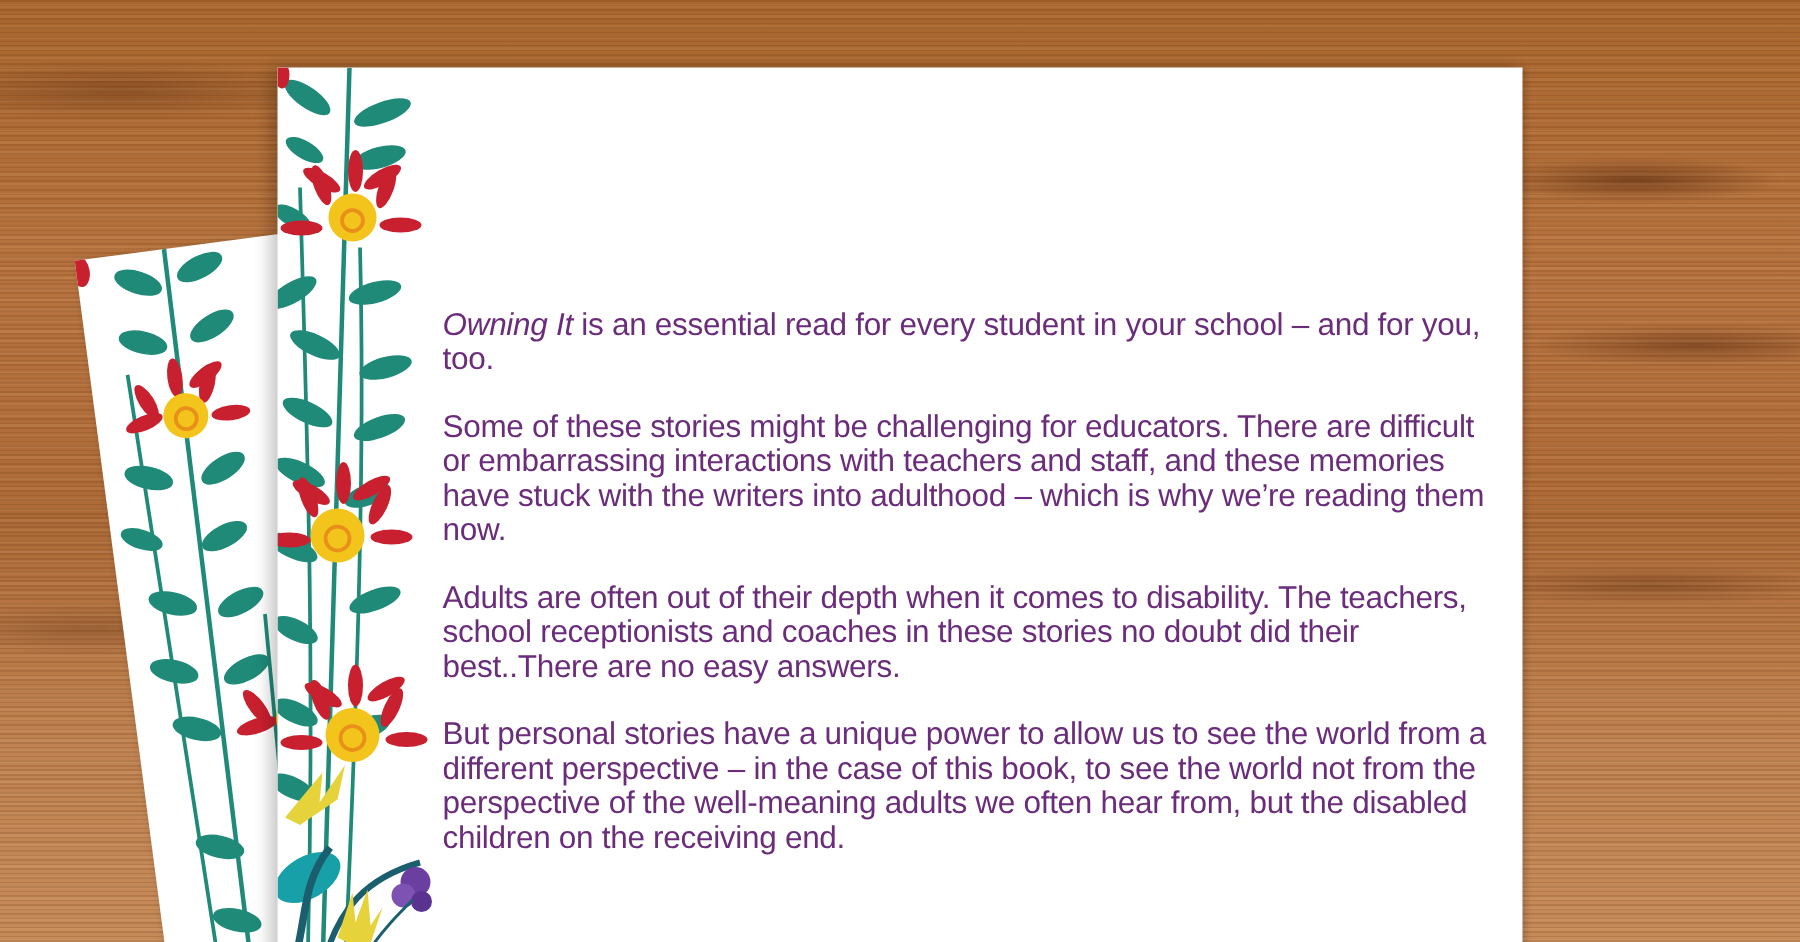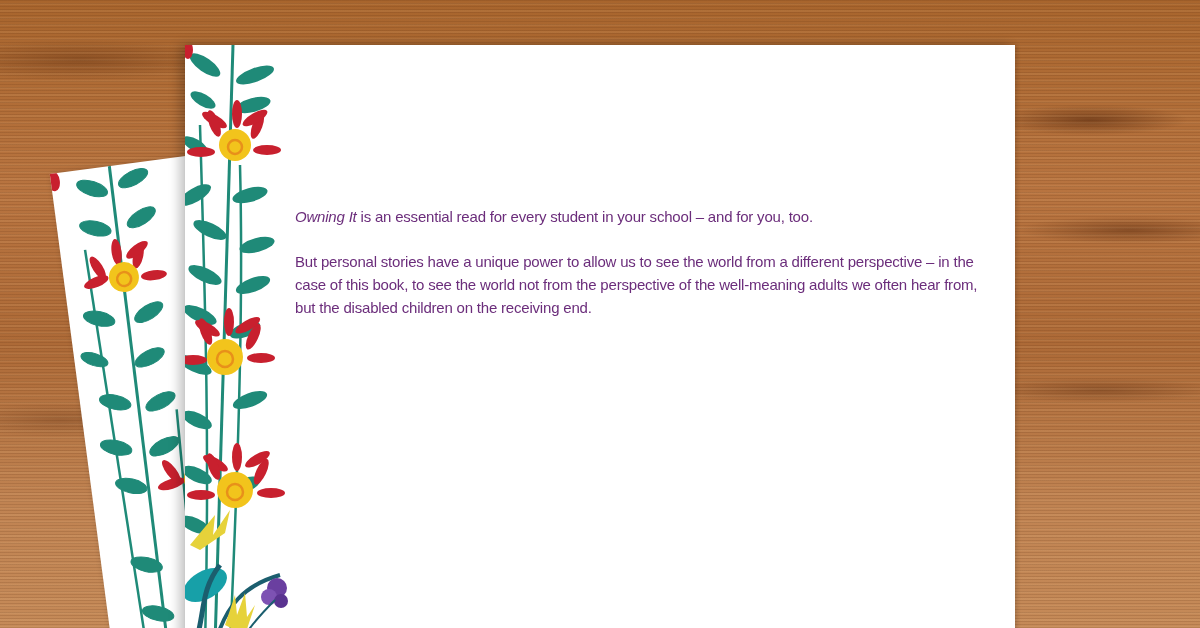--- a/index.html
+++ b/index.html
@@ -36,21 +36,21 @@
     background: #ffffff;
     box-shadow: -6px 0 10px rgba(0,0,0,0.22), 2px 0 4px rgba(0,0,0,0.15);
     overflow: hidden;
   }
   .flora { position: absolute; left: 0; top: 0; }
   .content {
     position: absolute;
     left: 110px; top: 160px;
     width: 700px;
     color: #6b2d7b;
-    font-size: 15px;
+    font-size: 21px;
     line-height: 23px;
     letter-spacing: -0.2px;
   }
   .content p { margin: 0 0 22px 0; }
   .content em { font-style: italic; }
 </style>
 </head>
 <body>
 
 <div class="wood"></div>
@@ -192,15 +192,17 @@
       <path d="M40 580 L50 550 L52 570 L60 548 L62 572 L70 560 L60 590 Z" fill="#e6d23a"></path>
       <circle cx="92" cy="543" r="10" fill="#6a3fa0"></circle>
       <circle cx="84" cy="552" r="8" fill="#7d52b3"></circle>
       <circle cx="96" cy="556" r="7" fill="#5a3390"></circle>
       <path d="M60 590 C70 575 80 565 90 555" stroke="#1b5e6e" stroke-width="2" fill="none"></path>
     </g>
   </svg>
 
   <div class="content">
     <p><em>Owning It</em><span> is an essential read for every student in your school – and for you, too.</span></p>
+    <p>Some of these stories might be challenging for educators. There are difficult or embarrassing interactions with teachers and staff, and these memories have stuck with the writers into adulthood – which is why we’re reading them now.</p>
+    <p>Adults are often out of their depth when it comes to disability. The teachers, school receptionists and coaches in these stories no doubt did their best..There are no easy answers.</p>
     <p>But personal stories have a unique power to allow us to see the world from a different perspective – in the case of this book, to see the world not from the perspective of the well-meaning adults we often hear from, but the disabled children on the receiving end.</p>
   </div>
 </div>
 
 </body></html>

